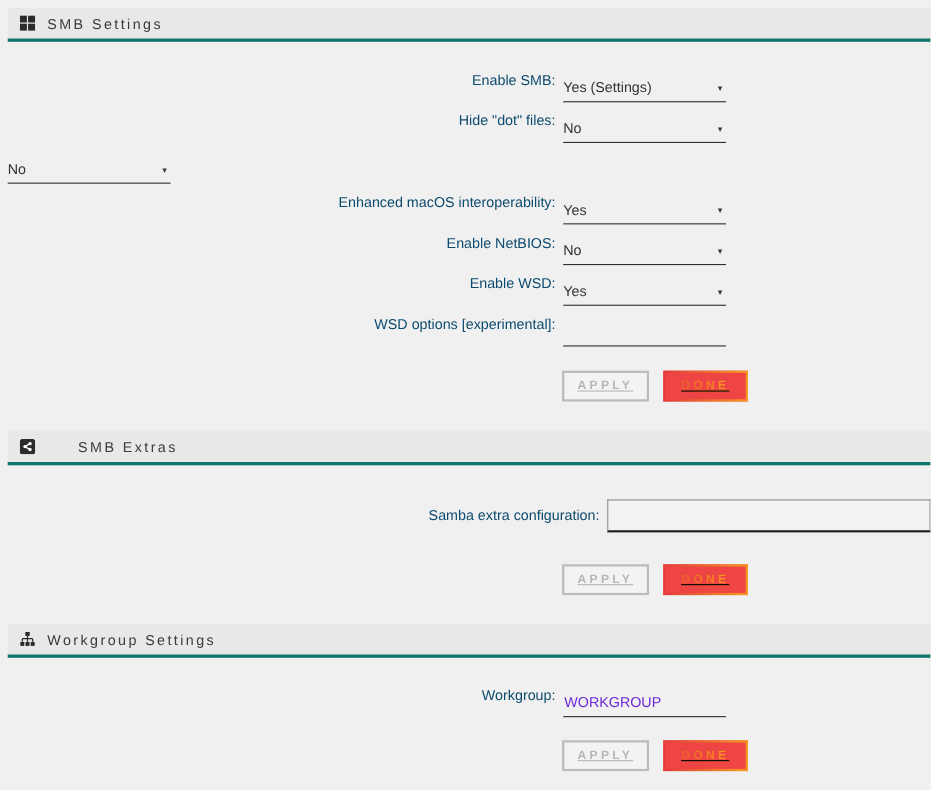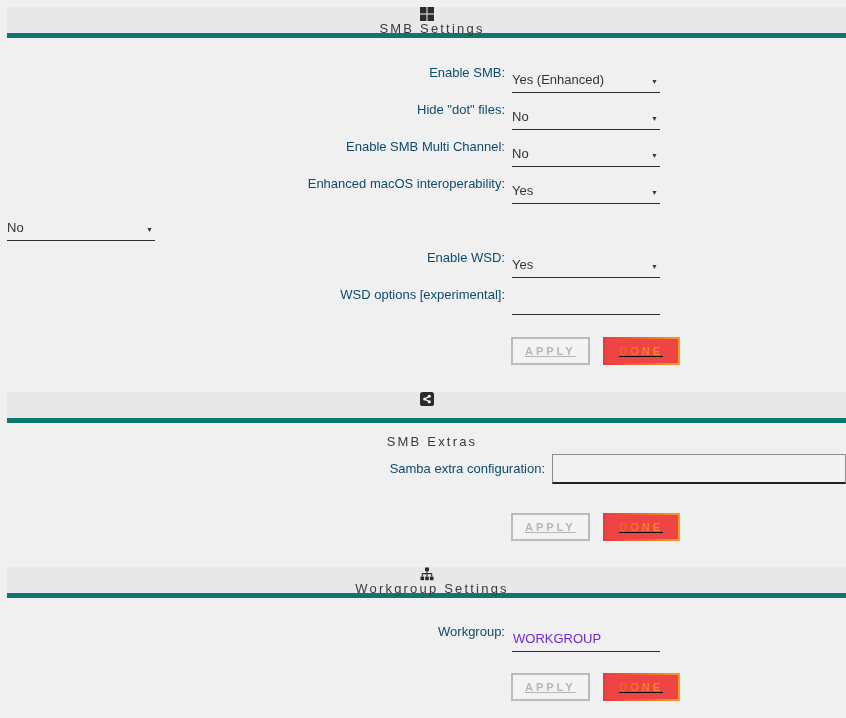--- a/index.html
+++ b/index.html
@@ -10,25 +10,24 @@
     overflow: hidden;
     color: #3d3d3d;
   }
   .page { width: 846px; height: 718px; }
 
   
   .section-header {
     height: 31px;
     margin-left: 7px;
     background: #e9e8e8;
-    border-bottom: 5px solid #0f766e;
+    border-bottom: 3px solid #0f766e;
     display: flex;
     align-items: center;
     padding-left: 11px;
-    flex-direction: column;
   }
   .section-header.first { margin-top: 7px; }
   .hdr-icon { width: 14px; height: 14px; margin-right: 11px; flex: none; display: block; }
   .hdr-title {
     font-size: 13px;
     letter-spacing: 2.2px;
     color: #3a3a3a;
   }
 
   
@@ -144,50 +143,50 @@
       <rect x="7" y="7" width="6" height="6" fill="#2b2b2b"></rect>
     </svg>
     <span class="hdr-title">SMB Settings</span>
   </div>
 
   <div class="form">
 
     <div class="form-row">
       <div class="form-label">Enable SMB:</div>
       <div class="control select">
-        <span class="select-value">Yes (Enhanced)</span>
+        <span class="select-value">Yes (Settings)</span>
         <span class="select-arrow">▼</span>
       </div>
     </div>
 
     <div class="form-row">
       <div class="form-label">Hide "dot" files:</div>
       <div class="control select">
         <span class="select-value">No</span>
         <span class="select-arrow">▼</span>
       </div>
     </div>
 
     <div class="form-row">
-      <div class="form-label">Enable SMB Multi Channel:</div>
       <div class="control select">
         <span class="select-value">No</span>
         <span class="select-arrow">▼</span>
       </div>
     </div>
 
     <div class="form-row">
       <div class="form-label">Enhanced macOS interoperability:</div>
       <div class="control select">
         <span class="select-value">Yes</span>
         <span class="select-arrow">▼</span>
       </div>
     </div>
 
     <div class="form-row">
+      <div class="form-label">Enable NetBIOS:</div>
       <div class="control select">
         <span class="select-value">No</span>
         <span class="select-arrow">▼</span>
       </div>
     </div>
 
     <div class="form-row">
       <div class="form-label">Enable WSD:</div>
       <div class="control select">
         <span class="select-value">Yes</span>

